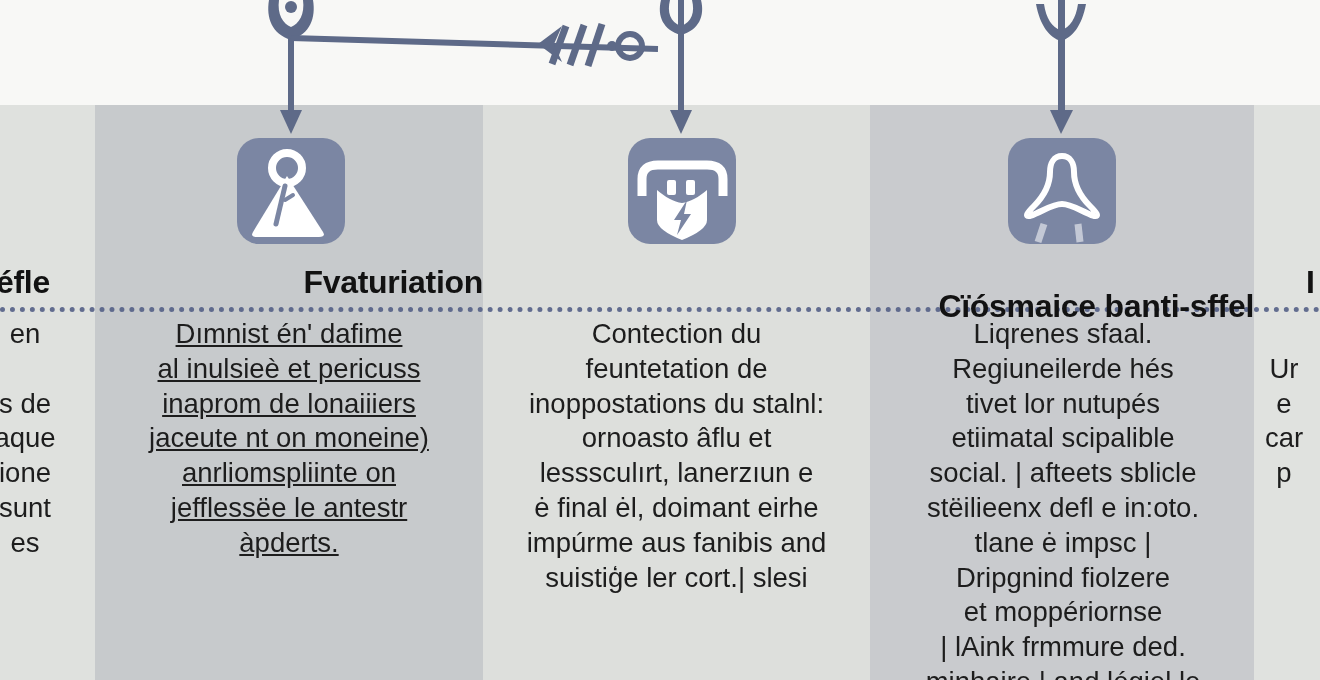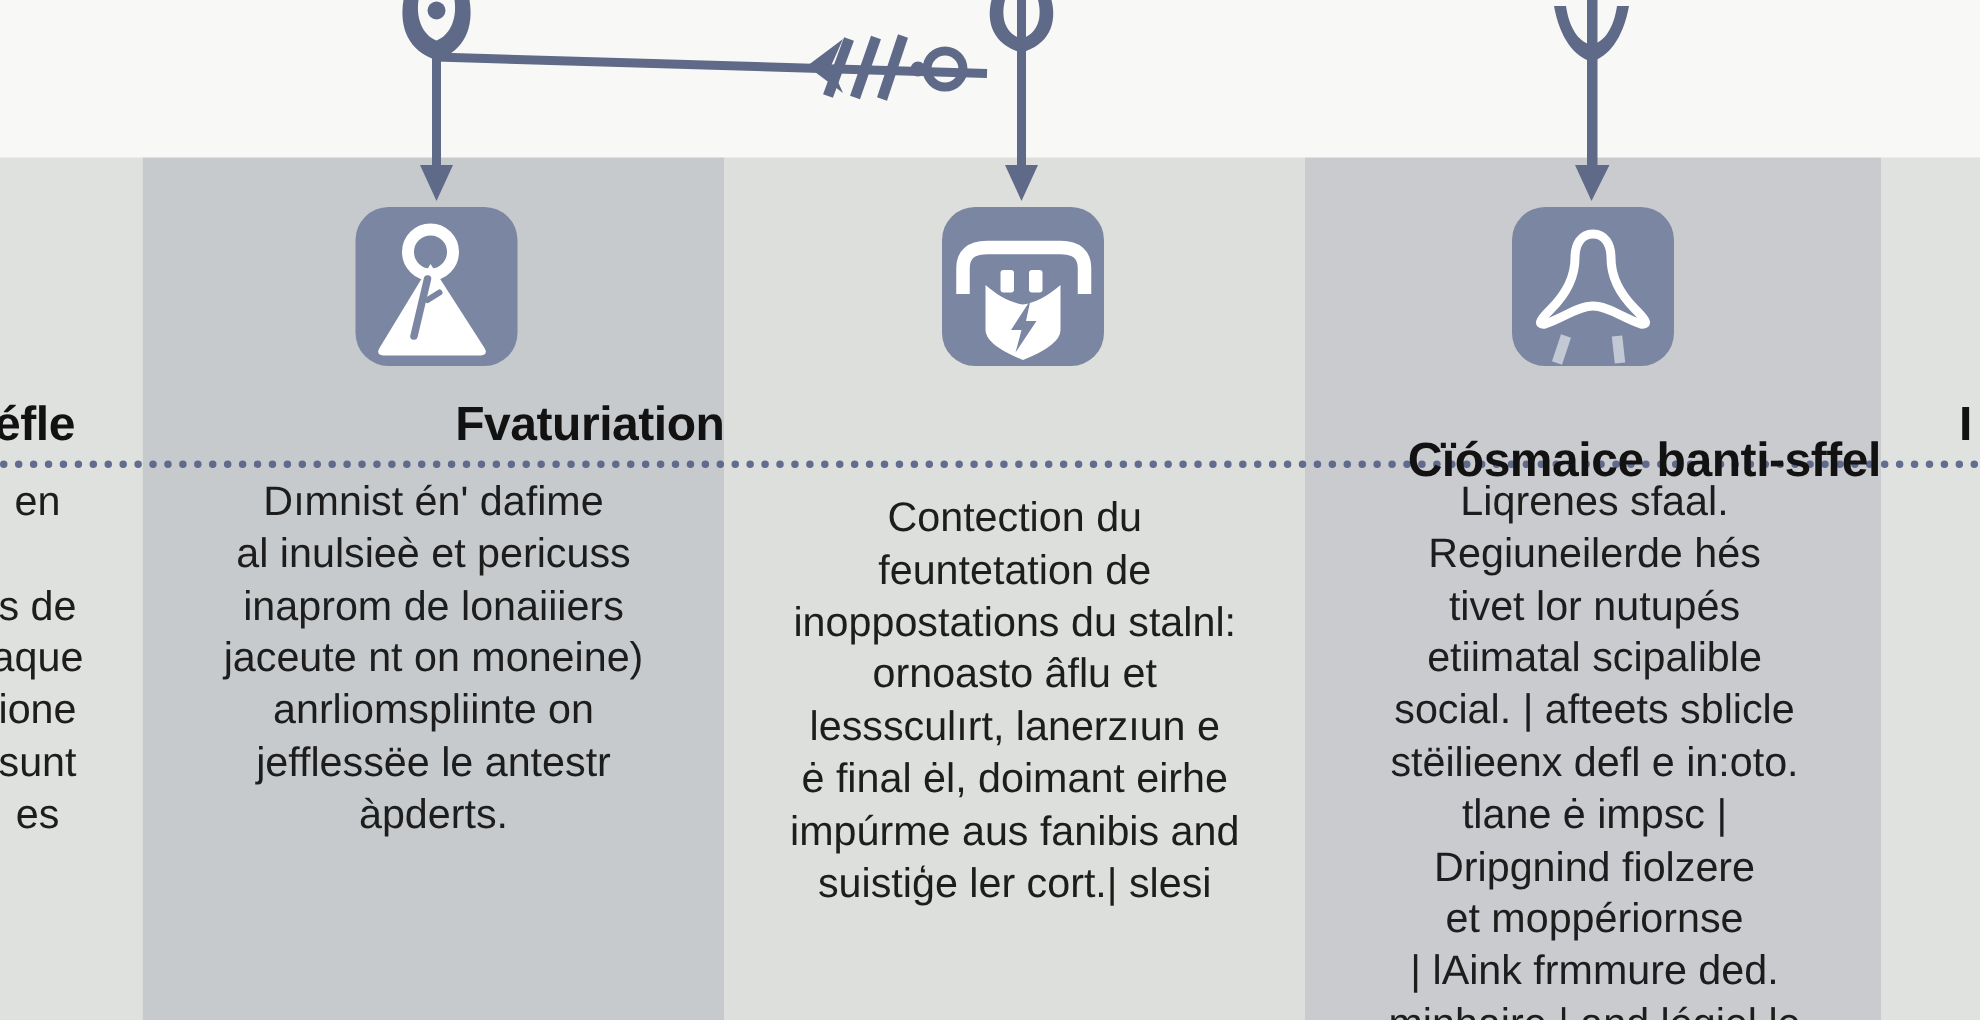--- a/index.html
+++ b/index.html
@@ -43,22 +43,22 @@
     position:absolute;left:0;top:307px;width:1320px;height:0;
     border-top:5px dotted #515d85;opacity:.88;z-index:3;
   }
 
   .col-body{
     position:absolute;top:317px;z-index:4;margin:0;
     font-size:27.5px;line-height:34.8px;color:#1d1d1d;
     text-align:center;white-space:pre-line;
   }
   #body-1{left:-45px;width:140px;}
-  #body-2{left:95px;width:388px;}
-  #body-3{left:483px;width:387px;margin-top:11px;}
+  #body-2{left:95px;width:388px;text-decoration:underline;}
+  #body-3{left:483px;width:387px;}
   #body-4{left:872px;width:382px;}
   #body-5{left:1248px;width:72px;}
 </style>
 </head>
 <body>
 
 <div id="canvas">
 
   <div class="col" id="col-band-1"></div>
   <div class="col" id="col-band-2"></div>
@@ -171,14 +171,19 @@
 Regiuneilerde hés
 tivet lor nutupés
 etiimatal scipalible
 social. | afteets sblicle
 stëilieenx defl e in:oto.
 tlane ė impsc |
 Dripgnind fiolzere
 et moppériornse
 | lAink frmmure ded.
 minhaire | and légiel le</p>
+  <p class="col-body" id="body-5">
+Ur
+e
+car
+p</p>
 
 </div>
 
 </body></html>

